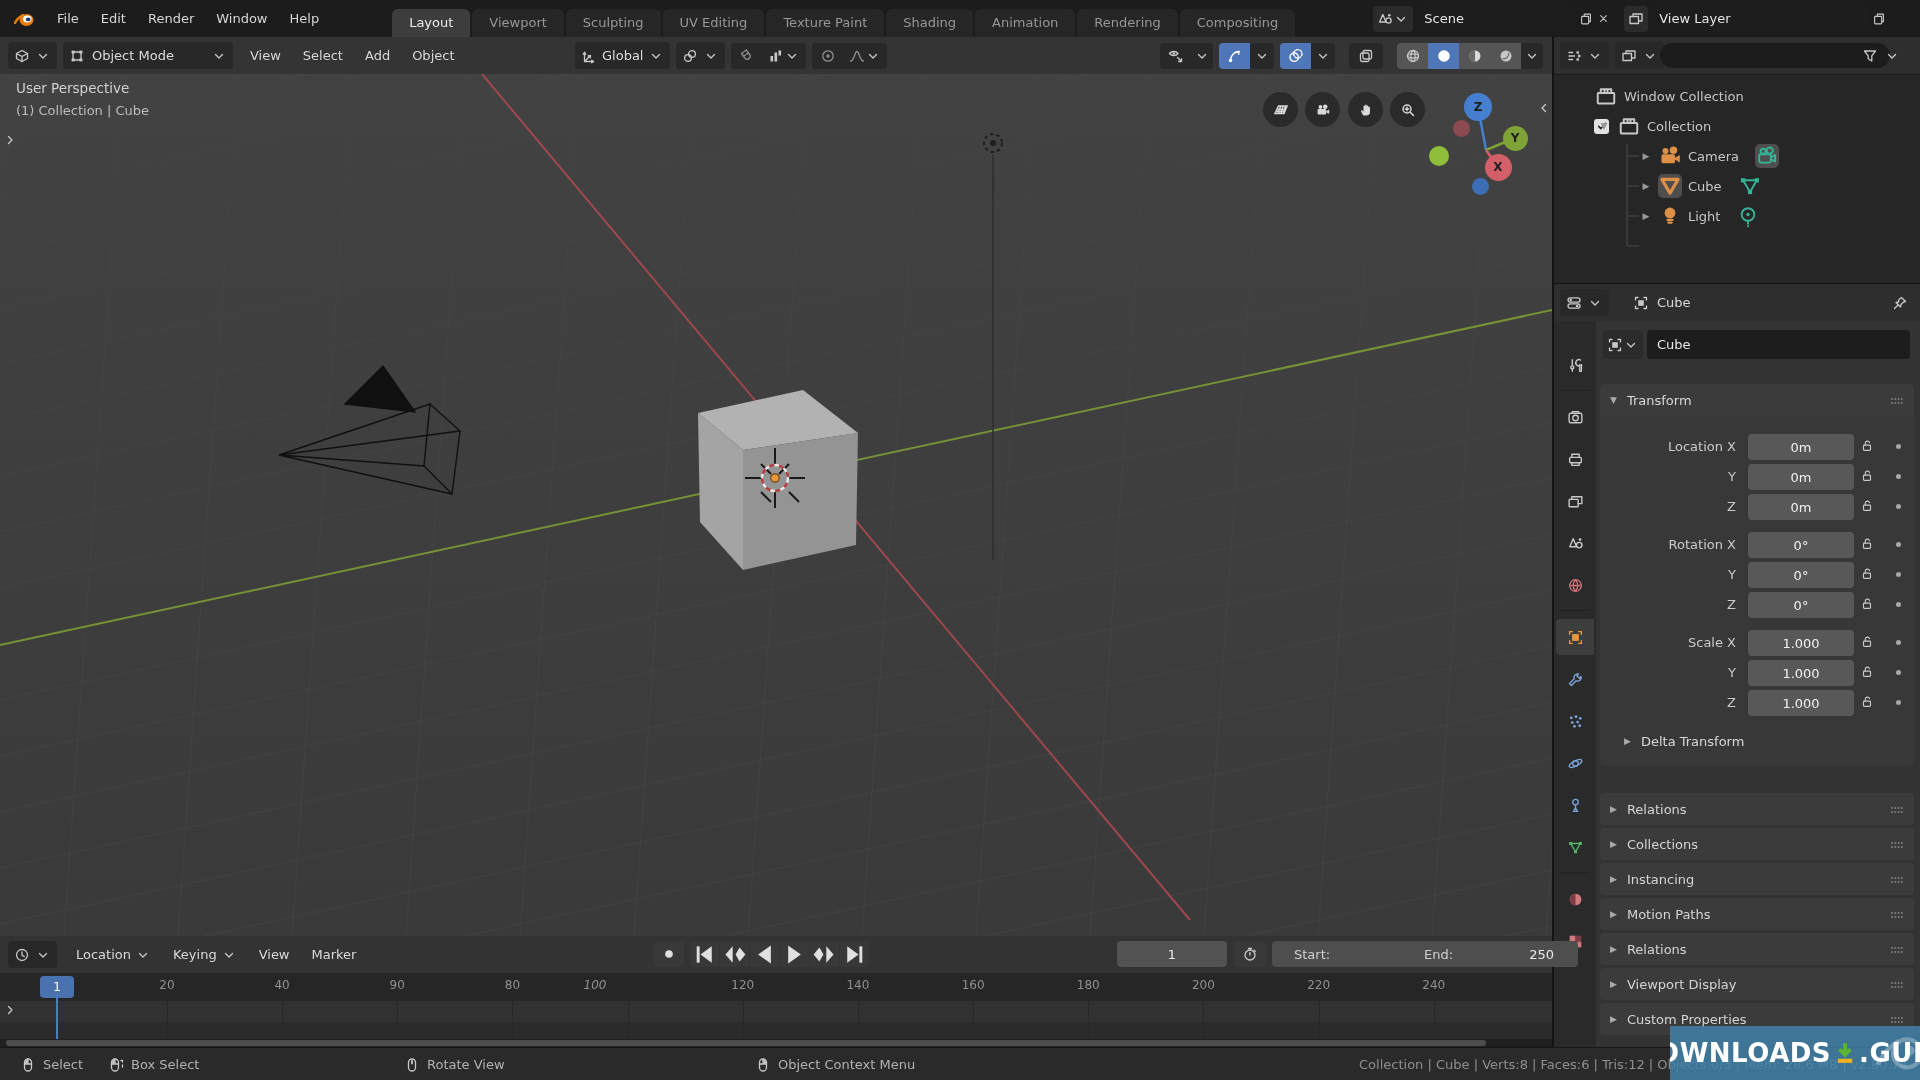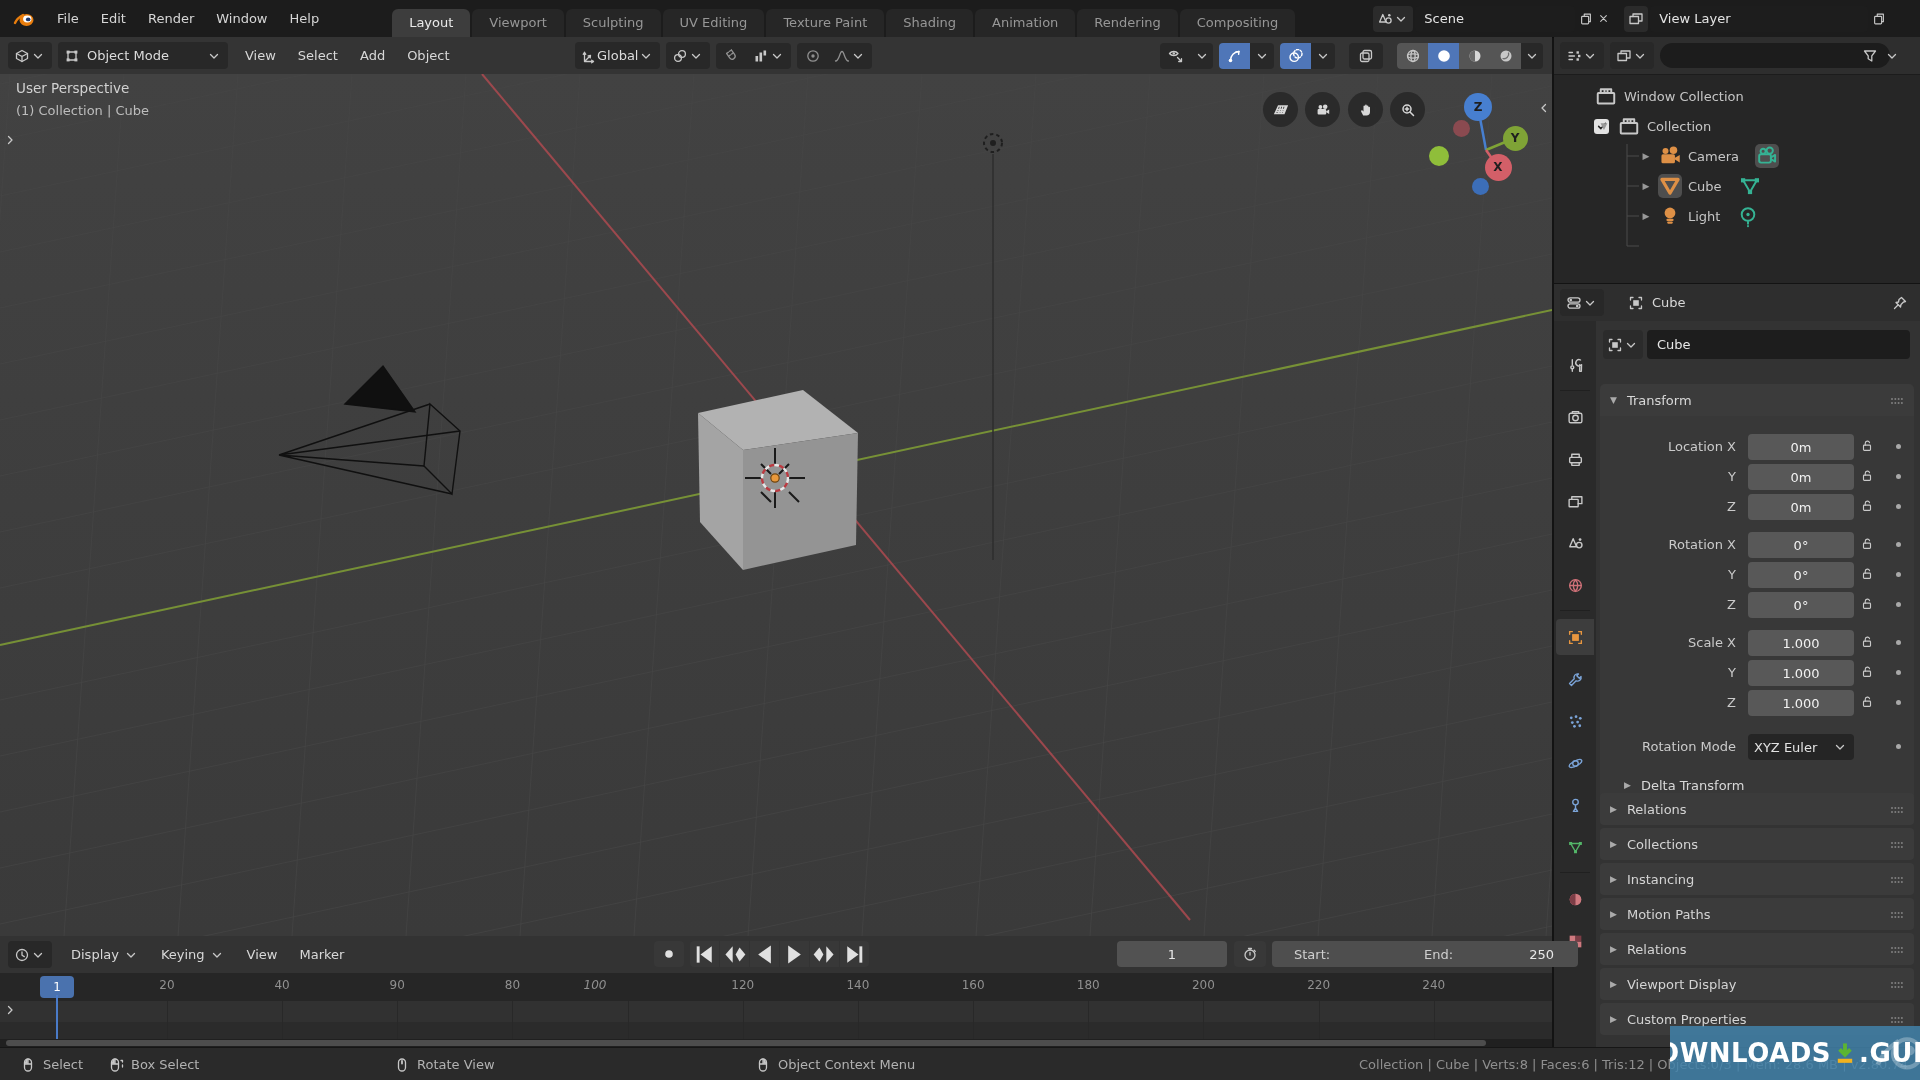--- a/index.html
+++ b/index.html
@@ -20,21 +20,21 @@
   #topbar-menus{display:flex;align-items:center;margin-left:10px;}
   .menu{padding:0 11px;height:37px;line-height:37px;color:#d6d6d6;cursor:default;}
   #tabs{display:flex;align-items:flex-end;height:37px;margin-left:62px;}
   .tab{height:28px;line-height:28px;padding:0 17px;background:#262626;color:#979797;border-radius:6px 6px 0 0;margin-right:2px;}
   .tab.active{background:#3d3d3d;color:#eaeaea;}
   .tb-widget{display:flex;align-items:center;height:26px;background:#2b2b2b;border-radius:4px;padding:0 4px;}
   .tb-input{display:flex;align-items:center;height:26px;background:#1d1d1d;border-radius:4px;color:#e4e4e4;padding:0 9px;}
   
   #vp-header{left:0;top:37px;width:1552px;height:37px;background:#343434;border-bottom:1px solid #232323;}
   .hgroup{position:absolute;top:0;height:37px;display:flex;align-items:center;gap:6px;}
-  .pill{display:flex;align-items:center;height:27px;background:#282828;border-radius:4px;padding:0 6px;color:#dcdcdc;}
+  .pill{display:flex;align-items:center;height:27px;background:#282828;border-radius:4px;padding:0 6px;gap:5px;color:#dcdcdc;}
   .seg{display:flex;height:26px;background:#282828;border-radius:4px;overflow:hidden;}
   .seg .sbtn{width:31px;display:flex;align-items:center;justify-content:center;}
   .sbtn.on{background:#4f76b8;}
   .sbtn.lt{background:#555;}
   .vmenu{padding:0 11px;color:#d8d8d8;}
   
   #vp-canvas{left:0;top:74px;width:1552px;height:862px;background:linear-gradient(#424242,#3a3a3a);overflow:hidden;}
   .ovl-txt1{left:16px;top:6px;color:#d2d2d2;font-size:13.5px;}
   .ovl-txt2{left:16px;top:29px;color:#bdbdbd;font-size:13px;}
   .vpbtn{width:35px;height:35px;border-radius:50%;background:rgba(33,33,33,.72);display:flex;align-items:center;justify-content:center;}
@@ -932,32 +932,20 @@
           <div class="trow">
             <span class="lbl">Z</span>
             <div class="tfield">1.000</div>
             <span class="lockw ic"><svg viewBox="0 0 16 16" style="width:14px;height:14px">
                 <rect class="s" x="4" y="7" width="8" height="6" rx="1"></rect>
                 <path class="s" d="M6 7V4.8a2.5 2.5 0 0 1 4.9-.6"></path>
               </svg></span>
             <span class="adot"></span>
           </div>
         </div>
-      <div class="trow" style="margin-top:14px">
-        <span class="lbl">Rotation Mode</span>
-        <div class="tfield dd">
-          <span>XYZ Euler</span>
-          <i class="ic">
-              <svg viewBox="0 0 16 16">
-                <path class="s" d="M4.5 6.5 8 10l3.5-3.5"></path>
-              </svg>
-            </i>
-        </div>
-        <span class="adot"></span>
-      </div>
       <div class="panelhead" style="height:30px;margin-top:8px;padding-left:24px">
         <span class="caret">▶</span>
         <span>Delta Transform</span>
       </div>
     </div>
   </div>
   <div id="prop-panels" class="abs" style="left:46px;top:506px;right:6px">
       <div class="ppanel">
         <span class="caret" style="font-size: 9px; color: rgb(170, 170, 170); margin-right: 10px;">▶</span>
         <span>Relations</span>
@@ -1083,21 +1071,21 @@
           </svg>
         </i>
       <i class="ic">
           <svg viewBox="0 0 16 16">
             <path class="s" d="M4.5 6.5 8 10l3.5-3.5"></path>
           </svg>
         </i>
     </div>
     <div id="tl-menus" style="display:flex;margin-left:8px">
         <div class="vmenu" style="display: flex; align-items: center; gap: 4px;">
-          <span>Display</span>
+          <span>Location</span>
           <i class="ic">
             <svg viewBox="0 0 16 16">
               <path class="s" d="M4.5 6.5 8 10l3.5-3.5"></path>
             </svg>
           </i>
         </div>
         <div class="vmenu" style="display: flex; align-items: center; gap: 4px;">
           <span>Keying</span>
           <i class="ic">
             <svg viewBox="0 0 16 16">
@@ -1232,21 +1220,21 @@
         <i class="ic">
           <svg viewBox="0 0 16 16">
             <rect class="s" x="3.5" y="2" width="7" height="12" rx="3.5"></rect>
             <path class="s" d="M7 2v5M3.5 7h7"></path>
             <path d="M4 5.3A3.2 3.2 0 0 1 6.7 2.3V6.8H4Z" fill="#c8c8c8"></path>
             <path class="s" d="M13 3.5h1.5V5M14.5 8v2"></path>
           </svg>
         </i>
         <span>Box Select</span>
       </div>
-      <div class="hint" style="left: 394px;">
+      <div class="hint" style="left: 404px;">
         <i class="ic">
           <svg viewBox="0 0 16 16">
             <rect class="s" x="4.5" y="2" width="7" height="12" rx="3.5"></rect>
             <rect x="7.1" y="3" width="1.8" height="4.5" rx="0.9" fill="#c8c8c8"></rect>
           </svg>
         </i>
         <span>Rotate View</span>
       </div>
       <div class="hint" style="left: 755px;">
         <i class="ic">

